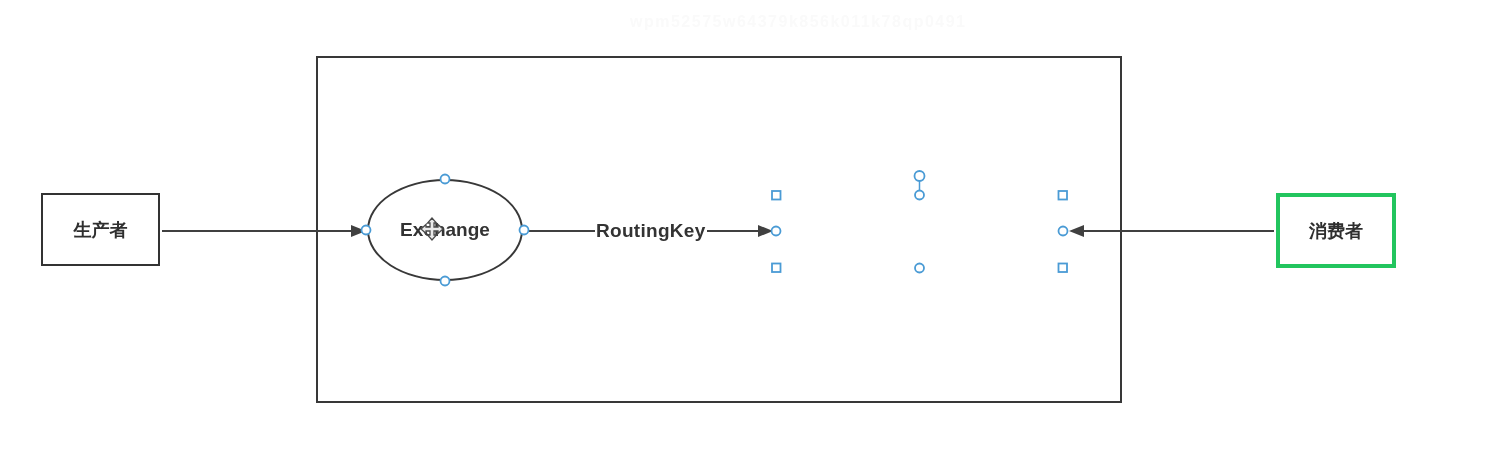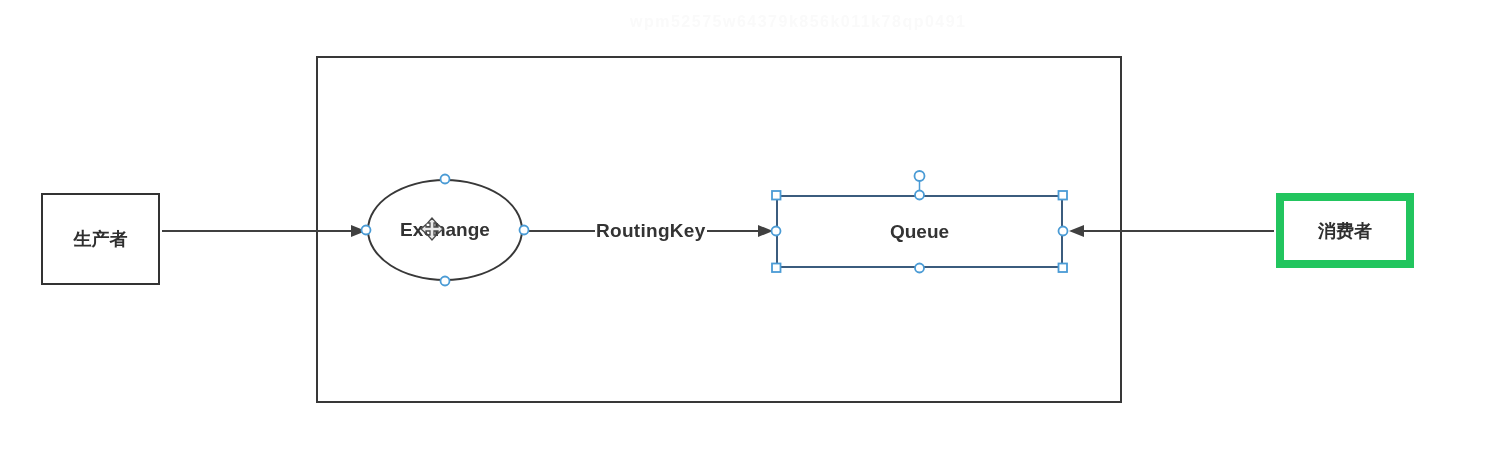--- a/index.html
+++ b/index.html
@@ -16,22 +16,22 @@
     color:#fafafa; user-select:none; z-index:1;
   }
 
   .shape { position:absolute; background:#ffffff; display:flex; align-items:center; justify-content:center; z-index:2; }
 
   #boundary-rect {
     position:absolute; left:316px; top:56px; width:806px; height:347px;
     border:2px solid #383838; background:transparent; z-index:1;
   }
 
-  #producer-node { left:41px;  top:193px; width:119px; height:92px; border:2px solid #333333; }
-  #consumer-node { left:1276px; top:193px; width:138px; height:75px; border:8px solid #22c55e; }
+  #producer-node { left:41px;  top:193px; width:119px; height:73px; border:2px solid #333333; }
+  #consumer-node { left:1276px; top:193px; width:120px; height:75px; border:4px solid #22c55e; }
   #exchange-node { left:367px; top:179px; width:156px; height:102px; border:2px solid #383838; border-radius:50%; }
   #queue-node    { left:776px; top:195px; width:287px; height:73px; border:2px solid #3b5c7e; }
 
   .node-label { font-weight:bold; color:#2f2f2f; font-size:18px; }
   .node-label.big { font-size:19px; color:#333333; }
 
   .edge-label {
     position:absolute; left:595px; top:218px; padding:0 1px;
     background:#ffffff; font-weight:bold; font-size:19px; color:#333333;
     line-height:25px; z-index:4; letter-spacing:0.3px;text-align:center;
@@ -59,23 +59,20 @@
   <div id="boundary-rect"></div>
 
   <div class="shape" id="producer-node">
     <span class="node-label">生产者</span>
   </div>
 
   <div class="shape" id="exchange-node">
     <span class="node-label big">Exchange</span>
   </div>
 
-  <div class="shape" id="queue-node">
-    <span class="node-label big">Queue</span>
-  </div>
 
   <div class="shape" id="consumer-node">
     <span class="node-label">消费者</span>
   </div>
 
   <div class="edge-label">RoutingKey</div>
 
   <svg class="overlay">
 
     <g>

